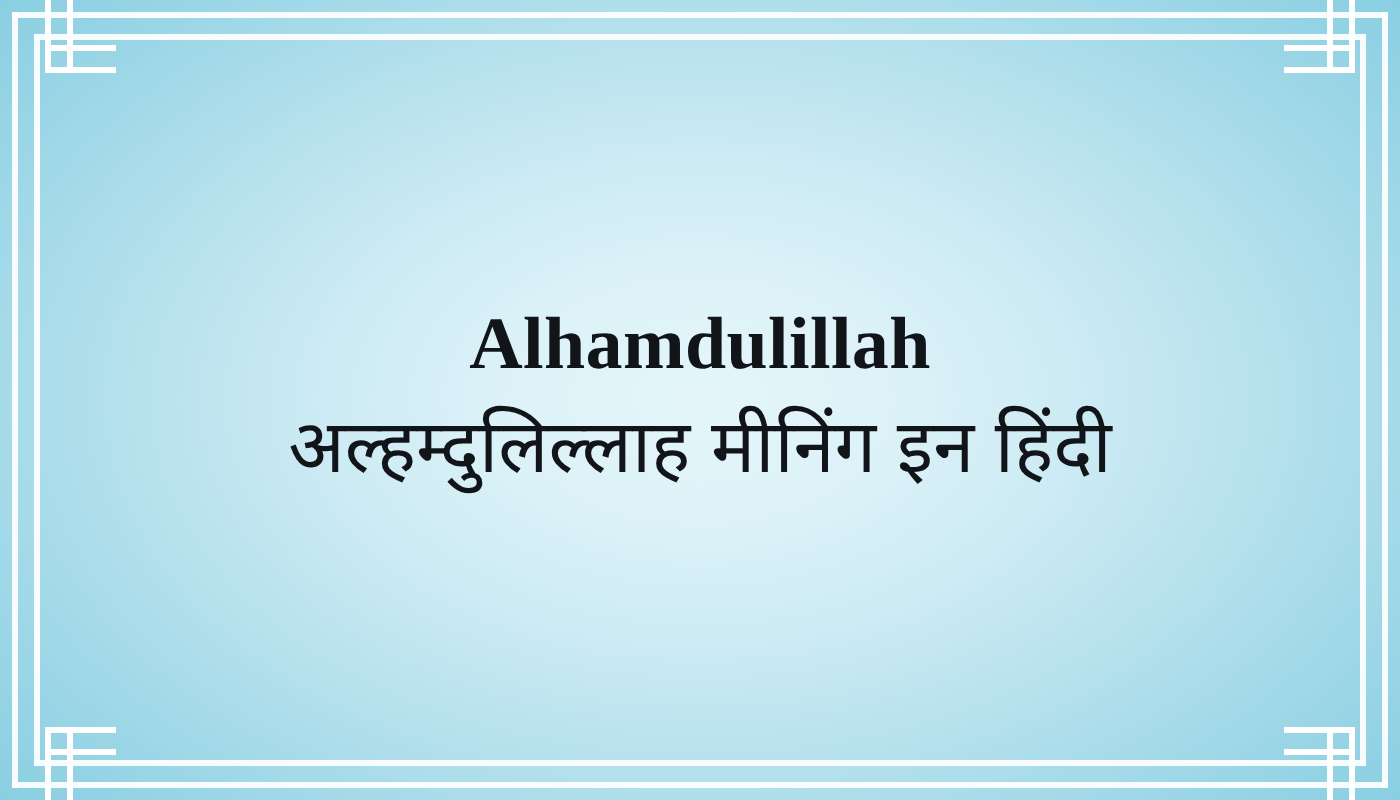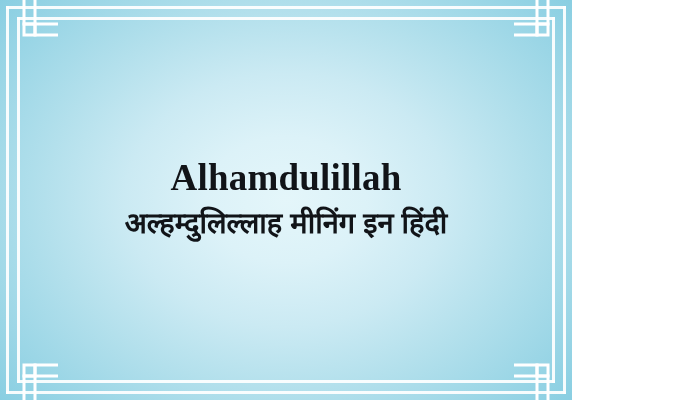--- a/index.html
+++ b/index.html
@@ -3,21 +3,21 @@
 <meta charset="utf-8">
 <style>
   html, body {
     margin: 0;
     padding: 0;
     background: #ffffff;
   }
 
   #card {
     position: relative;
-    width: 572px;
+    width: 700px;
     height: 400px;
     overflow: hidden;
     
     background:
       radial-gradient(ellipse 78% 88% at 50% 50%,
         #e4f6fa 0%,
         #dcf2f8 18%,
         #cbeaf3 36%,
         #b3e0ec 54%,
         #9bd6e6 72%,
@@ -75,22 +75,22 @@
     font-weight: bold;
     font-size: 37px;
     line-height: 1.15;
     color: #111418;
     letter-spacing: .2px;
     margin: 0 0 4px 0;
   }
 
   #title-hindi {
     font-family: "Liberation Sans", "DejaVu Sans", sans-serif;
-    font-weight: bold;
-    font-size: 29px;
+    font-weight: normal;
+    font-size: 37px;
     line-height: 1.35;
     color: #111418;
     margin: 0;
   }
 </style>
 </head>
 <body>
 
 <div id="card">
 

